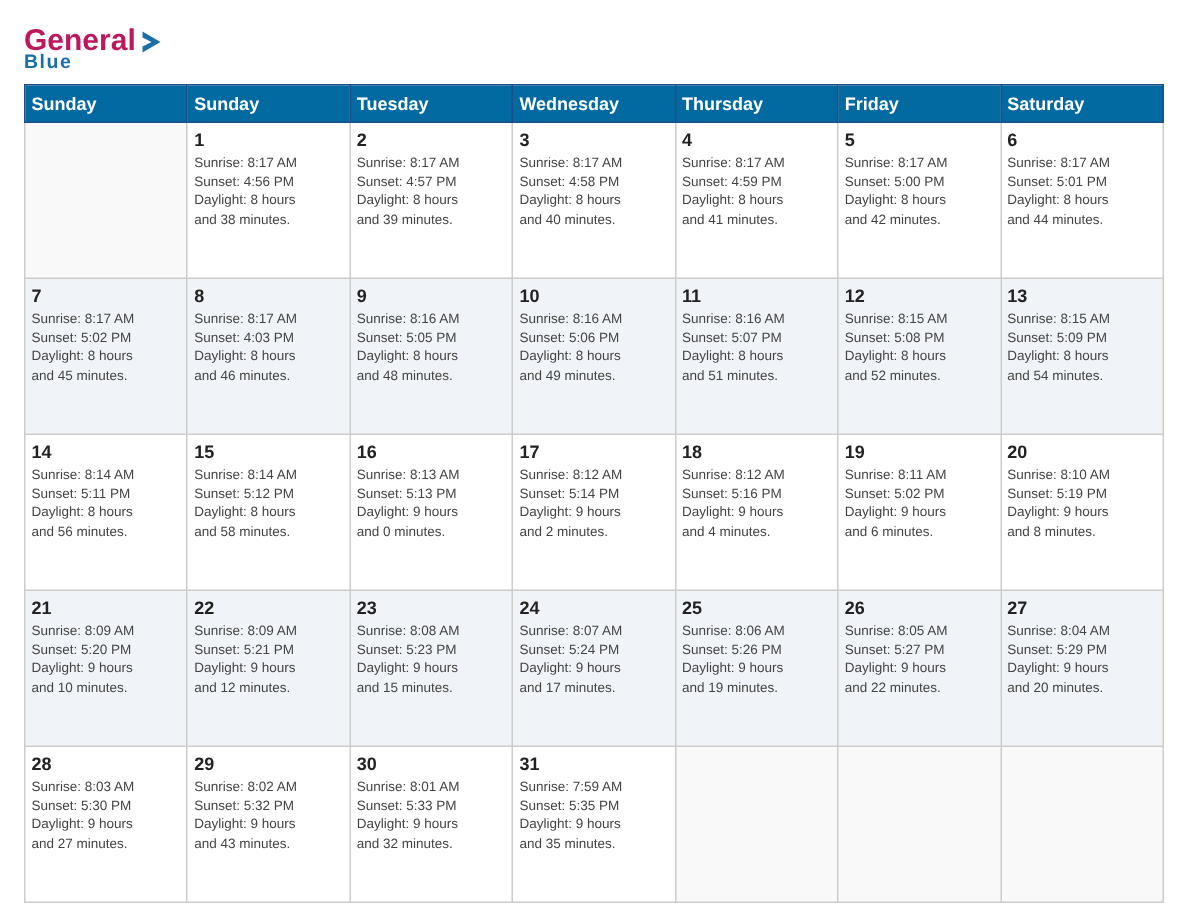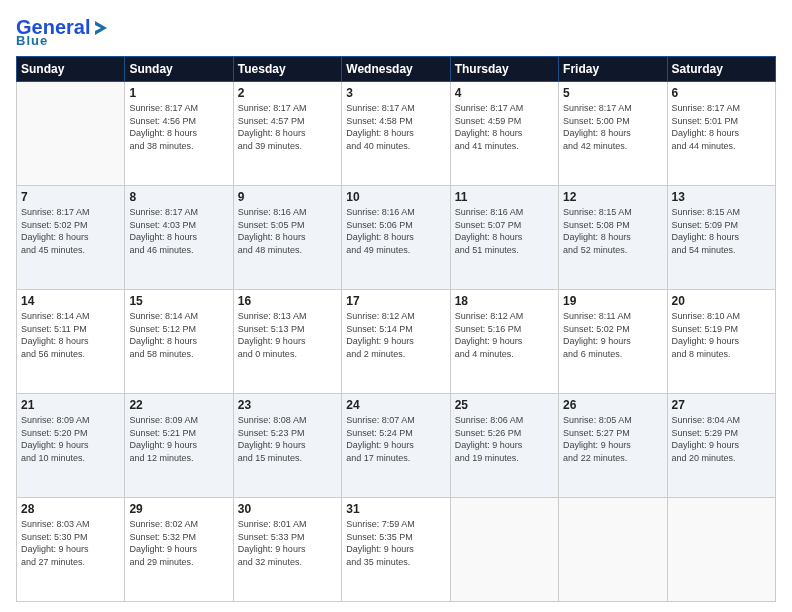--- a/index.html
+++ b/index.html
@@ -50,21 +50,21 @@
       color: #555;
       margin-top: 2px;
     }
     .calendar {
       flex: 1;
       border-collapse: collapse;
       width: 100%;
       table-layout: fixed;
     }
     .calendar th {
-      background: #0f172a;
+      background: #0369a1;
       color: #fff;
       font-size: 12px;
       font-weight: bold;
       padding: 5px 4px;
       text-align: left;
       border: 1px solid #1a4f8a;
     }
     .calendar td {
       border: 1px solid #ccc;
       vertical-align: top;
@@ -93,21 +93,21 @@
       background: #f0f4f8;
     }
   </style>
 </head>
 <body>
 
 <div class="page">
   <div class="header">
     <div class="logo">
       <div class="logo-text">
-          <span class="logo-general" style="color: #1d4ed8;">General</span>
+          <span class="logo-general" style="color: #be185d;">General</span>
           <svg width="20" height="20" viewBox="0 0 20 20" style="margin-left: 1px;">
             <polygon points="4,3 16,10 4,17 4,13 10,10 4,7" fill="#1a6fa8"></polygon>
           </svg>
         </div>
       <div style="font-size:18px; font-weight:bold; color:#1a6fa8; margin-top:-4px;"></div>
     <div style="font-size: 13px; font-weight: bold; color: rgb(26, 111, 168); margin-top: -2px; letter-spacing: 1px;">Blue</div>
       </div>
     <div class="title-block">
       <div class="calendar-title"></div>
       <div class="calendar-subtitle"></div>
@@ -245,21 +245,21 @@
             <div class="day-info"><span>Sunrise: 8:04 AM</span><br><span>Sunset: 5:29 PM</span><br><span>Daylight: 9 hours</span><br><span>and 20 minutes.</span></div>
           </td>
         </tr>
         <tr>
           <td>
             <span class="day-number">28</span>
             <div class="day-info"><span>Sunrise: 8:03 AM</span><br><span>Sunset: 5:30 PM</span><br><span>Daylight: 9 hours</span><br><span>and 27 minutes.</span></div>
           </td>
           <td>
             <span class="day-number">29</span>
-            <div class="day-info"><span>Sunrise: 8:02 AM</span><br><span>Sunset: 5:32 PM</span><br><span>Daylight: 9 hours</span><br><span>and 29 minutes.</span></div>
+            <div class="day-info"><span>Sunrise: 8:02 AM</span><br><span>Sunset: 5:32 PM</span><br><span>Daylight: 9 hours</span><br><span>and 43 minutes.</span></div>
           </td>
           <td>
             <span class="day-number">30</span>
             <div class="day-info"><span>Sunrise: 8:01 AM</span><br><span>Sunset: 5:33 PM</span><br><span>Daylight: 9 hours</span><br><span>and 32 minutes.</span></div>
           </td>
           <td>
             <span class="day-number">31</span>
             <div class="day-info"><span>Sunrise: 7:59 AM</span><br><span>Sunset: 5:35 PM</span><br><span>Daylight: 9 hours</span><br><span>and 35 minutes.</span></div>
           </td>
           <td class="empty"></td>

